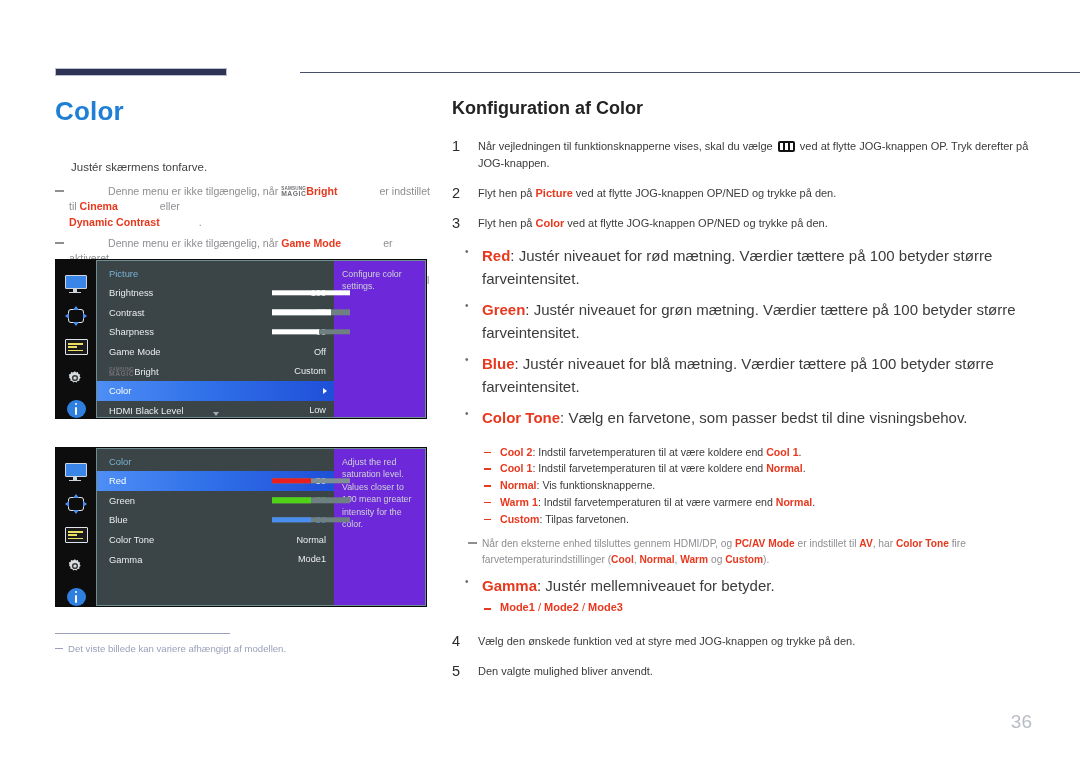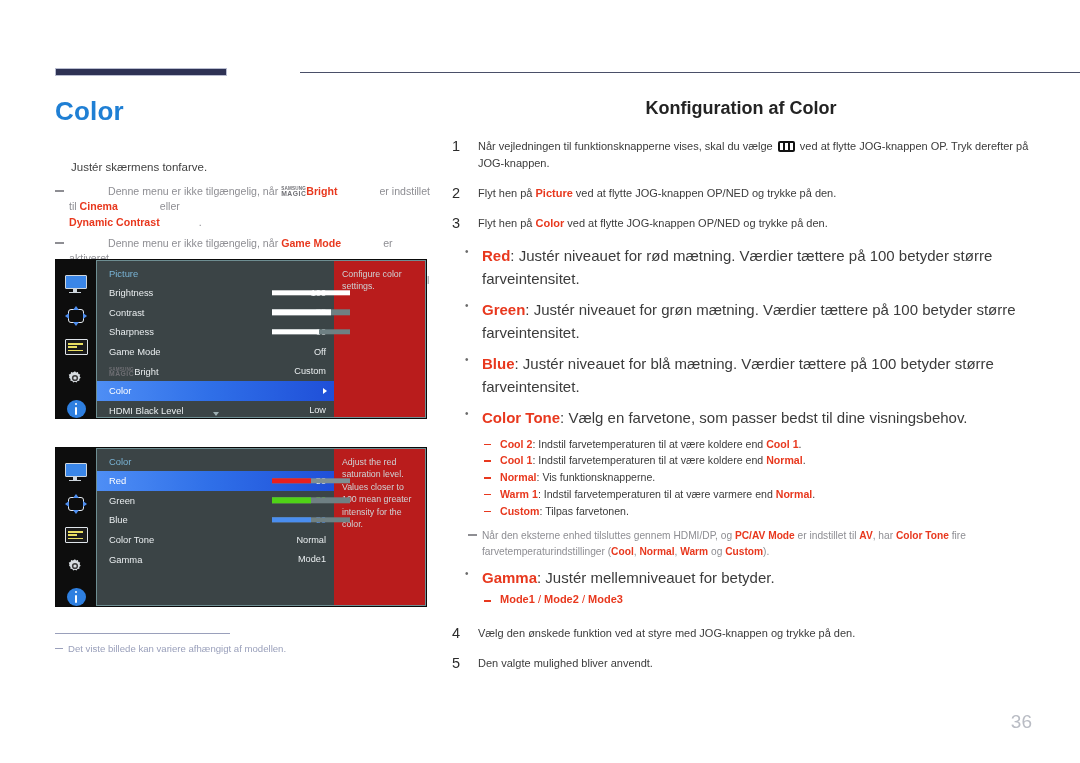--- a/index.html
+++ b/index.html
@@ -152,21 +152,21 @@
   }
   .osd-scroll-dn {
     position:absolute; left:50%; bottom:1px; transform:translateX(-50%);
     width:0;height:0;border-left:3.4px solid transparent;border-right:3.4px solid transparent;border-top:4px solid #9fb0b3;
   }
   .magic-row .lbl { line-height:0.8; }
   .magic-row .m3 { display:inline-block; font-size:9.4px; }
 
   .osd-help {
     flex:0 0 92px;
-    background:#b91c1c;
+    background:#6d28d9;
     border:1px solid #6e8e92;
     border-left:none;
     color:#cfd4d7;
     font-size:8.8px;
     line-height:1.42;
     padding:7px 7px 12px 8px;
   }
 
   
   .bar.red .fill { background:#e81f1f; }
@@ -184,21 +184,21 @@
     position:relative;
     font-size:9.6px; color:#9aa0bb;
     padding-left:13px;
   }
   .footnote::before{
     content:""; position:absolute; left:0; top:5px; width:8px;height:1.4px;background:#9aa0bb;
   }
 
   
   .right-col { position:absolute; left:452px; top:98px; width:578px; }
-  .sec-title { font-size:18px; font-weight:bold; color:#232323; margin:0 0 19px 0;text-align:center; }
+  .sec-title { font-size:18px; font-weight:bold; color:#232323; margin:0 0 19px 0; }
 
   .step { display:flex; margin-bottom:13px; }
   .step .num {
     flex:0 0 26px;
     font-size:14.5px; color:#2b2b2b;
     line-height:1.15;
   }
   .step .txt { font-size:11px; line-height:1.55; color:#3b3b3b; }
   .step .txt b { color:#e8381e; font-weight:bold; }
 
@@ -453,21 +453,21 @@
 
   <div class="step">
     <div class="num">3</div>
     <div class="txt"><span>Flyt hen på </span><b>Color</b><span> ved at flytte JOG-knappen OP/NED og trykke på den.</span></div>
   </div>
 
   <div class="bullets">
     <div class="bullet"><b>Red</b><span>: Justér niveauet for rød mætning. Værdier tættere på 100 betyder større farveintensitet.</span></div>
     <div class="bullet"><b>Green</b><span>: Justér niveauet for grøn mætning. Værdier tættere på 100 betyder større farveintensitet.</span></div>
     <div class="bullet"><b>Blue</b><span>: Justér niveauet for blå mætning. Værdier tættere på 100 betyder større farveintensitet.</span></div>
-    <div class="bullet" style="margin-bottom:6px"><b>Color Tone</b><span>: Vælg en farvetone, som passer bedst til dine visningsbehov.</span></div>
+    <div class="bullet" style="margin-bottom:14px"><b>Color Tone</b><span>: Vælg en farvetone, som passer bedst til dine visningsbehov.</span></div>
 
     <div class="subbullets">
       <div class="subbullet"><b>Cool 2</b><span>: Indstil farvetemperaturen til at være koldere end </span><b>Cool 1</b><span>.</span></div>
       <div class="subbullet"><b>Cool 1</b><span>: Indstil farvetemperaturen til at være koldere end </span><b>Normal</b><span>.</span></div>
       <div class="subbullet"><b>Normal</b><span>: Vis funktionsknapperne.</span></div>
       <div class="subbullet"><b>Warm 1</b><span>: Indstil farvetemperaturen til at være varmere end </span><b>Normal</b><span>.</span></div>
       <div class="subbullet"><b>Custom</b><span>: Tilpas farvetonen.</span></div>
     </div>
 
     <div class="note-dash"><span>Når den eksterne enhed tilsluttes gennem HDMI/DP, og </span><b>PC/AV Mode</b><span> er indstillet til </span><b>AV</b><span>, har </span><b>Color Tone</b><span> fire farvetemperaturindstillinger (</span><b>Cool</b><span>, </span><b>Normal</b><span>, </span><b>Warm</b><span> og </span><b>Custom</b><span>).</span></div>

